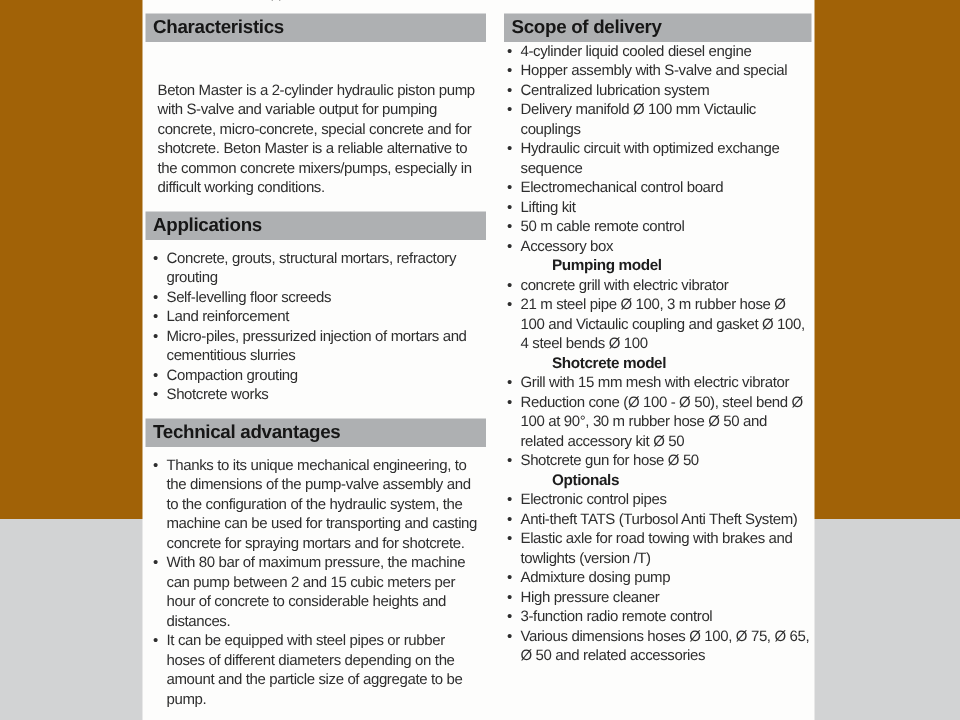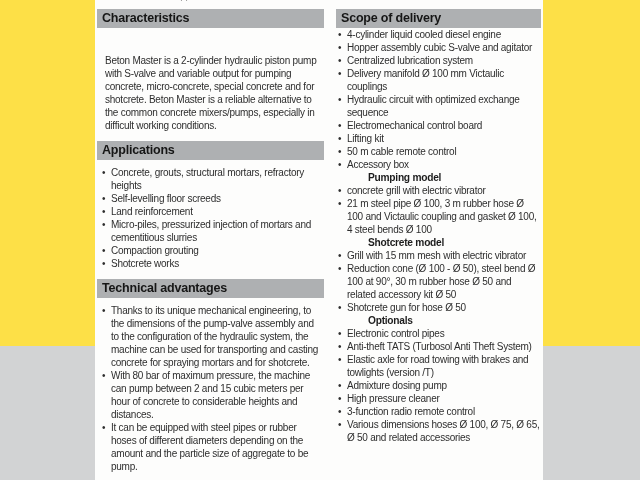--- a/index.html
+++ b/index.html
@@ -4,21 +4,21 @@
 <style>
   * { margin: 0; padding: 0; box-sizing: border-box; }
   html, body { width: 640px; height: 480px; overflow: hidden; }
   body {
     font-family: "Liberation Sans", sans-serif;
     background: #d2d3d4;
   }
   .canvas {
     position: relative;
     width: 640px; height: 346px;
-    background: #fde047;
+    background: #a16207;
   }
   .page {
     position: absolute;
     left: 95px; top: 0;
     width: 448px; height: 480px;
     background: #fdfdfc;
     overflow: hidden;
   }
   .top-caption {
     position: absolute;
@@ -104,21 +104,21 @@
       <div class="col left">
 
         <section>
           <h2 class="bar">Characteristics</h2>
           <p class="para body-text">Beton Master is a 2-cylinder hydraulic piston pump with S-valve and variable output for pumping concrete, micro-concrete, special concrete and for shotcrete. Beton Master is a reliable alternative to the common concrete mixers/pumps, especially in difficult working conditions.</p>
         </section>
 
         <section>
           <h2 class="bar">Applications</h2>
           <ul class="bullets body-text">
-              <li>Concrete, grouts, structural mortars, refractory heights</li>
+              <li>Concrete, grouts, structural mortars, refractory grouting</li>
               <li>Self-levelling floor screeds</li>
               <li>Land reinforcement</li>
               <li>Micro-piles, pressurized injection of mortars and cementitious slurries</li>
               <li>Compaction grouting</li>
               <li>Shotcrete works</li>
             </ul>
         </section>
 
         <section>
           <h2 class="bar">Technical advantages</h2>
@@ -130,21 +130,21 @@
         </section>
 
       </div>
 
       <div class="col right">
         <h2 class="bar">Scope of delivery</h2>
         <div id="scope-groups">
             <div class="group">
               <ul class="bullets body-text">
                 <li>4-cylinder liquid cooled diesel engine</li>
-                <li>Hopper assembly cubic S-valve and agitator</li>
+                <li>Hopper assembly with S-valve and special</li>
                 <li>Centralized lubrication system</li>
                 <li>Delivery manifold Ø 100 mm Victaulic couplings</li>
                 <li>Hydraulic circuit with optimized exchange sequence</li>
                 <li>Electromechanical control board</li>
                 <li>Lifting kit</li>
                 <li>50 m cable remote control</li>
                 <li>Accessory box</li>
               </ul>
             </div>
             <div class="group">

